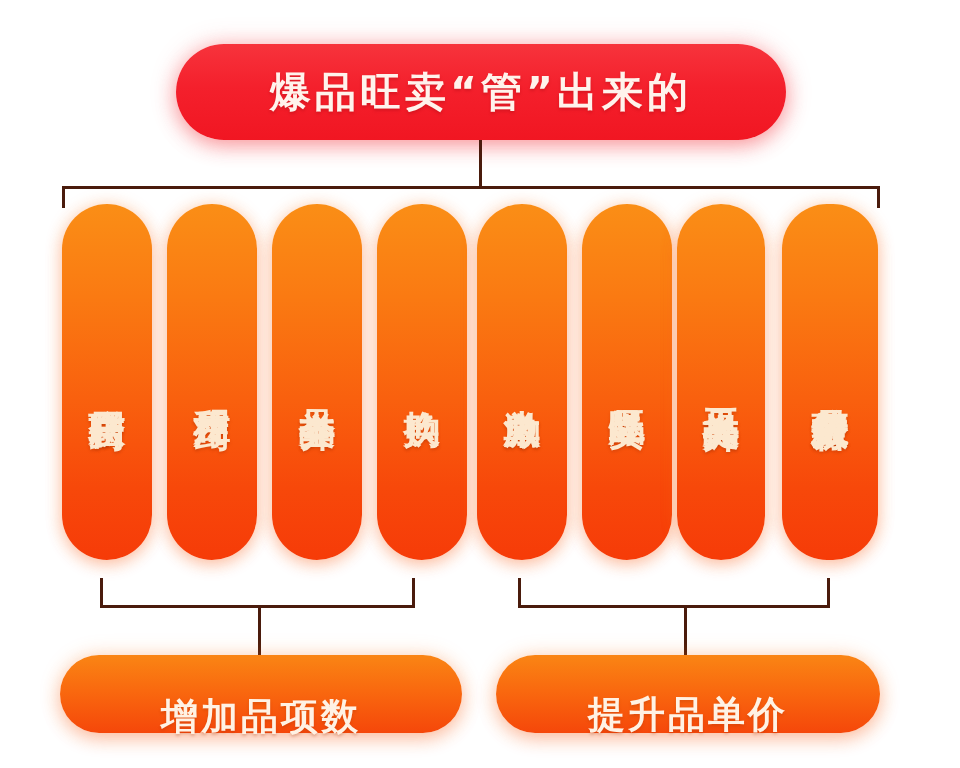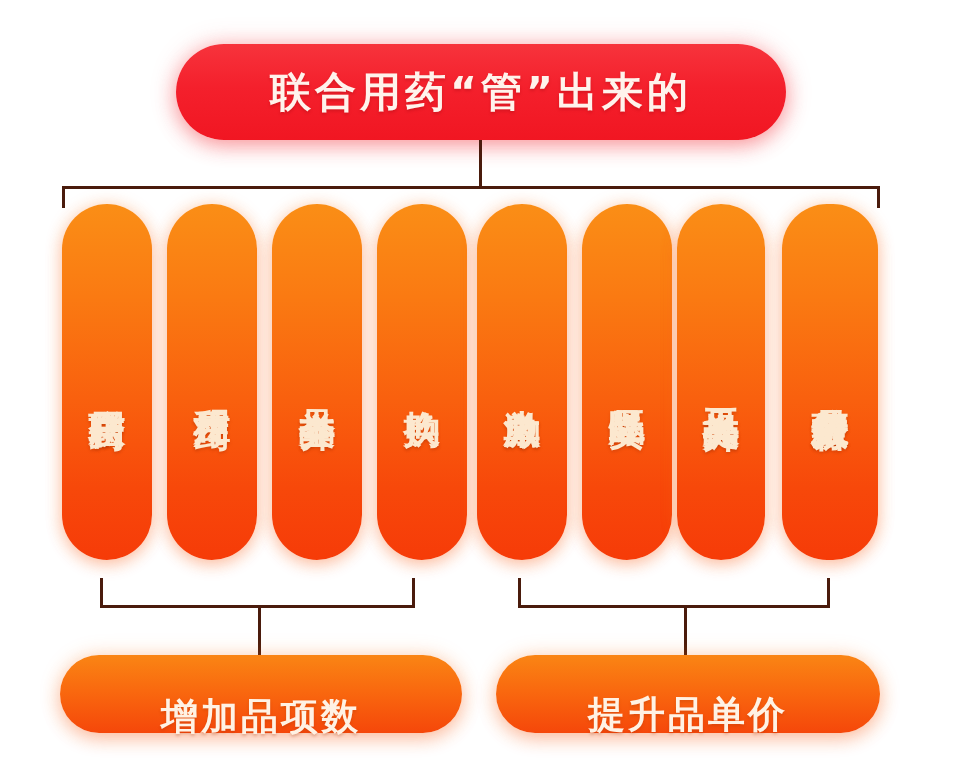--- a/index.html
+++ b/index.html
@@ -115,21 +115,21 @@
   }
   #result-box-left  { left: 60px;  width: 402px; }
   #result-box-right { left: 496px; width: 384px; align-items: flex-end; }
 </style>
 </head>
 <body>
 
 <div id="canvas">
 
   <div class="title-pill">
-    <span class="title-text">联合用药“管”出来的</span>
+    <span class="title-text">爆品旺卖“管”出来的</span>
   </div>
 
   <div class="line v" style="left:479px; top:140px;  height:48px;"></div>
   <div class="line h" style="left:62px;  top:186px;  width:818px;"></div>
   <div class="line v" style="left:62px;  top:186px;  height:22px;"></div>
   <div class="line v" style="left:877px; top:186px;  height:22px;"></div>
 
   <div class="pill" style="left:62px;">
     <span class="pill-text">联合用药</span>
   </div>

